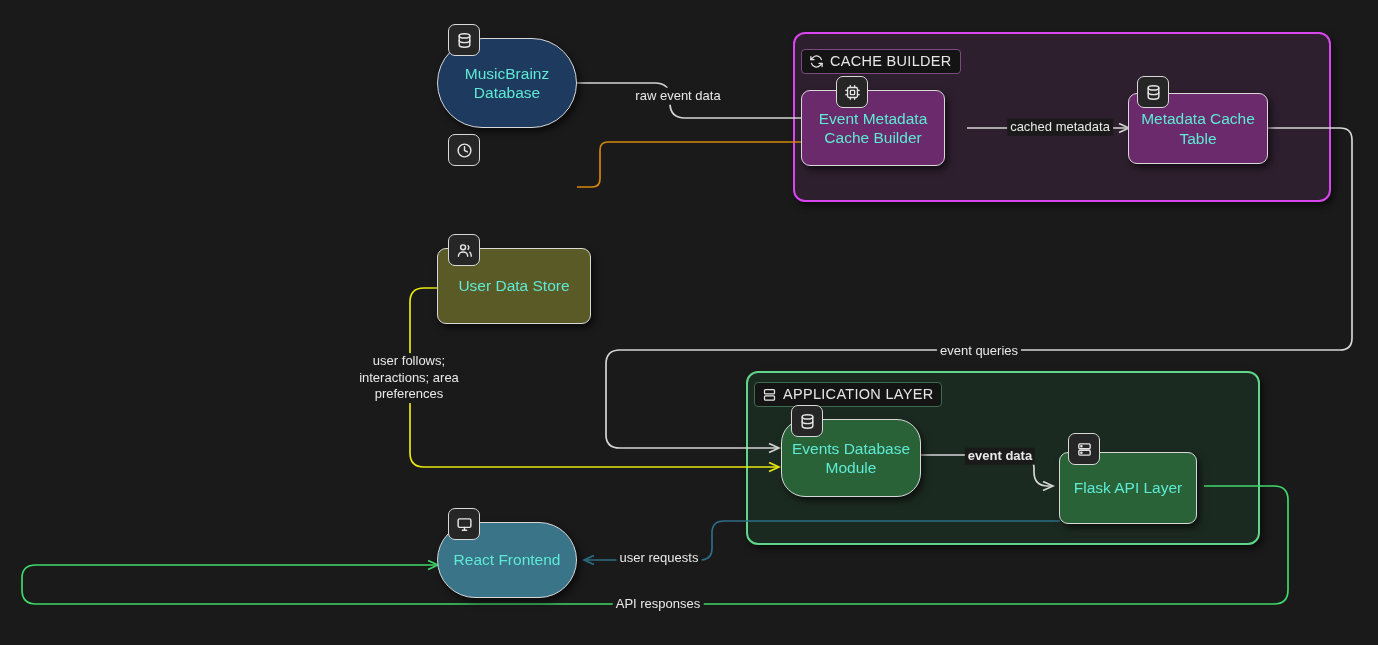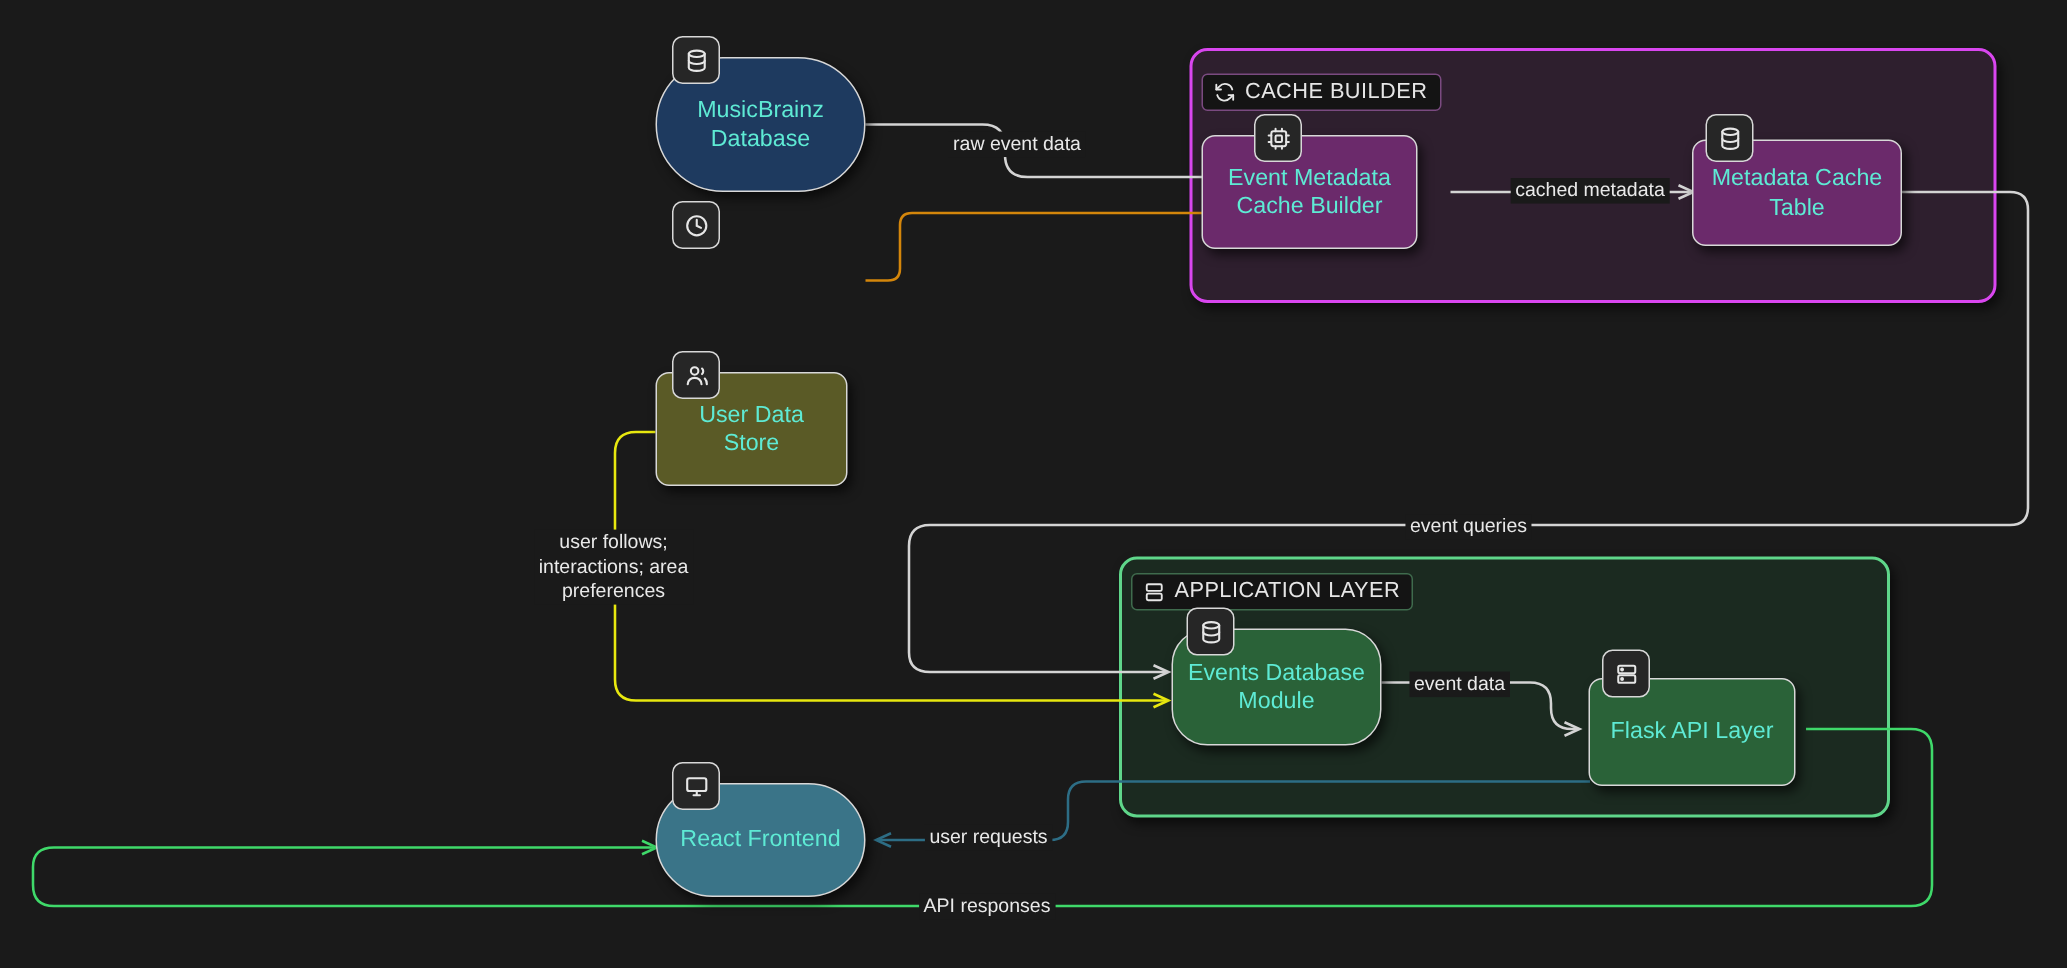--- a/index.html
+++ b/index.html
@@ -97,21 +97,21 @@
     <path d="M1204,486 L1274,486 Q1288,486 1288,500 L1288,590 Q1288,604 1274,604
              L36,604 Q22,604 22,590 L22,578 Q22,565 36,565 L437,565" fill="none" stroke="#3fd96a" stroke-width="1.7" marker-end="url(#aG)"></path>
   </svg>
 
   <div class="elabel" style="left:666px;top:96px;margin-left:12px;">raw event data</div>
   <div class="elabel" style="left:1060px;top:127px;">cached metadata</div>
   <div class="elabel" style="left:979px;top:351px;">event queries</div>
   <div class="elabel" style="left:409px;top:378px;">user follows;
 interactions; area
 preferences</div>
-  <div class="elabel" style="left:973px;top:456px;">event data</div>
+  <div class="elabel" style="left:1000px;top:456px;font-weight:bold;">event data</div>
   <div class="elabel" style="left:659px;top:558px;">user requests</div>
   <div class="elabel" style="left:658px;top:604px;">API responses</div>
 
   <div class="nicon" style="left:448px;top:24px;">
     <svg width="17" height="17" viewBox="0 0 24 24" fill="none" stroke="#e6e6e6" stroke-width="2" stroke-linecap="round">
         <ellipse cx="12" cy="5.5" rx="7.5" ry="3"></ellipse>
       <path d="M4.5 5.5v13c0 1.7 3.4 3 7.5 3s7.5-1.3 7.5-3v-13"></path>
       <path d="M4.5 12c0 1.7 3.4 3 7.5 3s7.5-1.3 7.5-3"></path>
       </svg>
   </div>
@@ -128,21 +128,21 @@
   </div>
 
   <div class="nicon" style="left:448px;top:234px;">
     <svg width="17" height="17" viewBox="0 0 24 24" fill="none" stroke="#e6e6e6" stroke-width="2" stroke-linecap="round" stroke-linejoin="round">
       <circle cx="10" cy="7.5" r="3.5"></circle>
         <path d="M3.5 20c0-3.6 2.9-6 6.5-6s6.5 2.4 6.5 6"></path>
       <path d="M17 5.2a3.6 3.6 0 0 1 0 5.2"></path>
         <path d="M19.6 14.6c1.2 1.2 1.9 3 1.9 5.4"></path>
       </svg>
   </div>
-  <div class="node rect" style="left:437px;top:248px;width:128px;height:76px;background:#5a5a26;justify-content:center;">
+  <div class="node rect" style="left:437px;top:248px;width:154px;height:76px;background:#5a5a26;justify-content:center;">
     <span class="node-label">User Data Store</span>
   </div>
 
   <div class="nicon" style="left:836px;top:76px;">
     <svg width="17" height="17" viewBox="0 0 24 24" fill="none" stroke="#e6e6e6" stroke-width="1.9" stroke-linecap="round" stroke-linejoin="round">
       <rect x="5" y="5" width="14" height="14" rx="2"></rect>
         <rect x="9" y="9" width="6" height="6" rx="1"></rect>
       <path d="M9 2.5v2.5M15 2.5v2.5M9 19v2.5M15 19v2.5M2.5 9H5M2.5 15H5M19 9h2.5M19 15h2.5"></path>
       </svg>
   </div>

